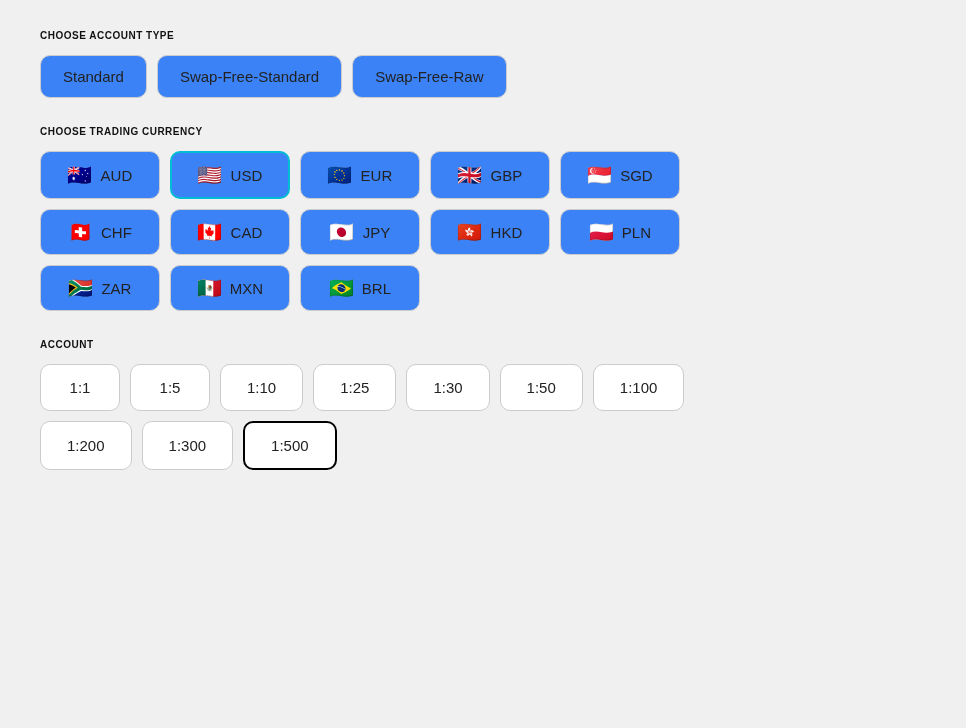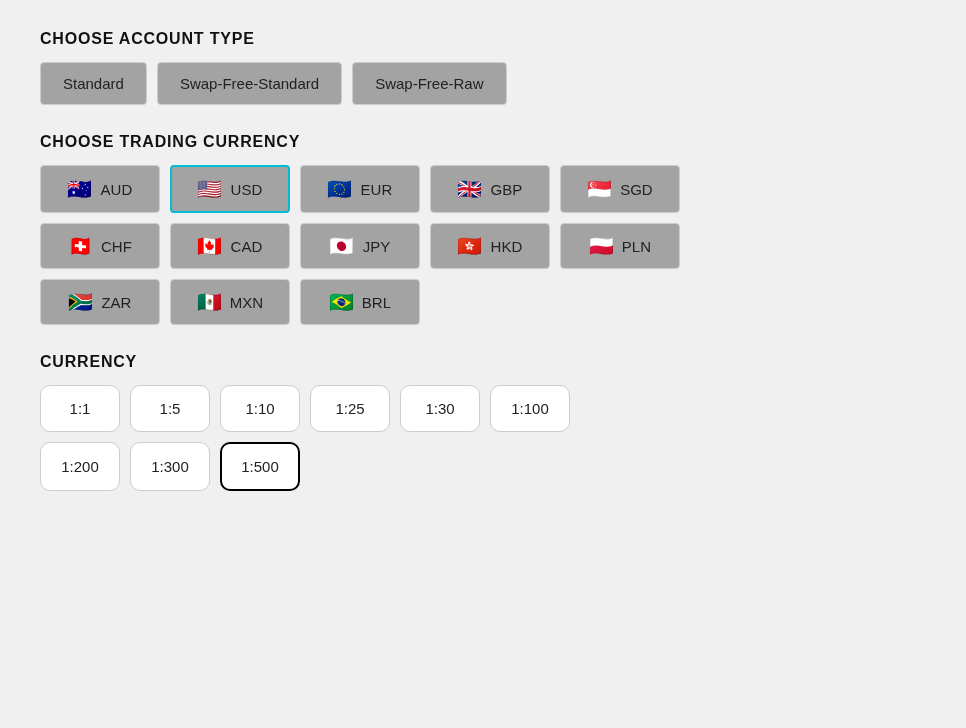--- a/index.html
+++ b/index.html
@@ -3,39 +3,39 @@
   <meta charset="utf-8">
   <style>
     * { box-sizing: border-box; margin: 0; padding: 0; }
     body {
       background: #f0f0f0;
       font-family: -apple-system, BlinkMacSystemFont, 'Segoe UI', sans-serif;
       padding: 30px 40px;
       color: #222;
     }
     .section-label {
-      font-size: 16px;
+      font-size: 10px;
       font-weight: 700;
       letter-spacing: 0.05em;
       color: #111;
       margin-bottom: 14px;
     }
     .section {
       margin-bottom: 28px;
     }
     .options-row {
       display: flex;
       flex-wrap: wrap;
       gap: 10px;
       margin-bottom: 10px;
     }
     .option-btn {
-      background: #a3a3a3;
+      background: #3b82f6;
       border: 1.5px solid #ccc;
-      border-radius: 4px;
+      border-radius: 10px;
       padding: 12px 22px;
       font-size: 15px;
       font-weight: 500;
       cursor: pointer;
       display: flex;
       align-items: center;
       gap: 8px;
       color: #222;
       min-width: 80px;
       justify-content: center;
@@ -43,21 +43,21 @@
     }
     .option-btn.selected {
       border: 2px solid #00bcd4;
       color: #222;
     }
 
     .leverage-btn {
       background: #fff;
       border: 1.5px solid #ccc;
       border-radius: 10px;
-      padding: 14px 18px;
+      padding: 14px 26px;
       font-size: 15px;
       font-weight: 400;
       cursor: pointer;
       min-width: 80px;
       text-align: center;
       color: #222;
     }
     .leverage-btn.selected {
       border: 2px solid #000000;
     }
@@ -140,28 +140,29 @@
           </button>
           <button class="option-btn" style="min-width: 120px;">
             <span class="flag-emoji">🇧🇷</span>
             <span>BRL</span>
           </button>
         </div>
       </div>
   </div>
 
   <div class="section">
-    <div class="section-label">CURRENCY</div>
+    <div class="section-label">ACCOUNT</div>
     <div id="leverage-rows">
         <div class="options-row">
           <button class="leverage-btn">1:1</button>
           <button class="leverage-btn">1:5</button>
           <button class="leverage-btn">1:10</button>
           <button class="leverage-btn">1:25</button>
           <button class="leverage-btn">1:30</button>
+          <button class="leverage-btn">1:50</button>
           <button class="leverage-btn">1:100</button>
         </div>
         <div class="options-row">
           <button class="leverage-btn">1:200</button>
           <button class="leverage-btn">1:300</button>
           <button class="leverage-btn selected">1:500</button>
         </div>
       </div>
   </div>
 

